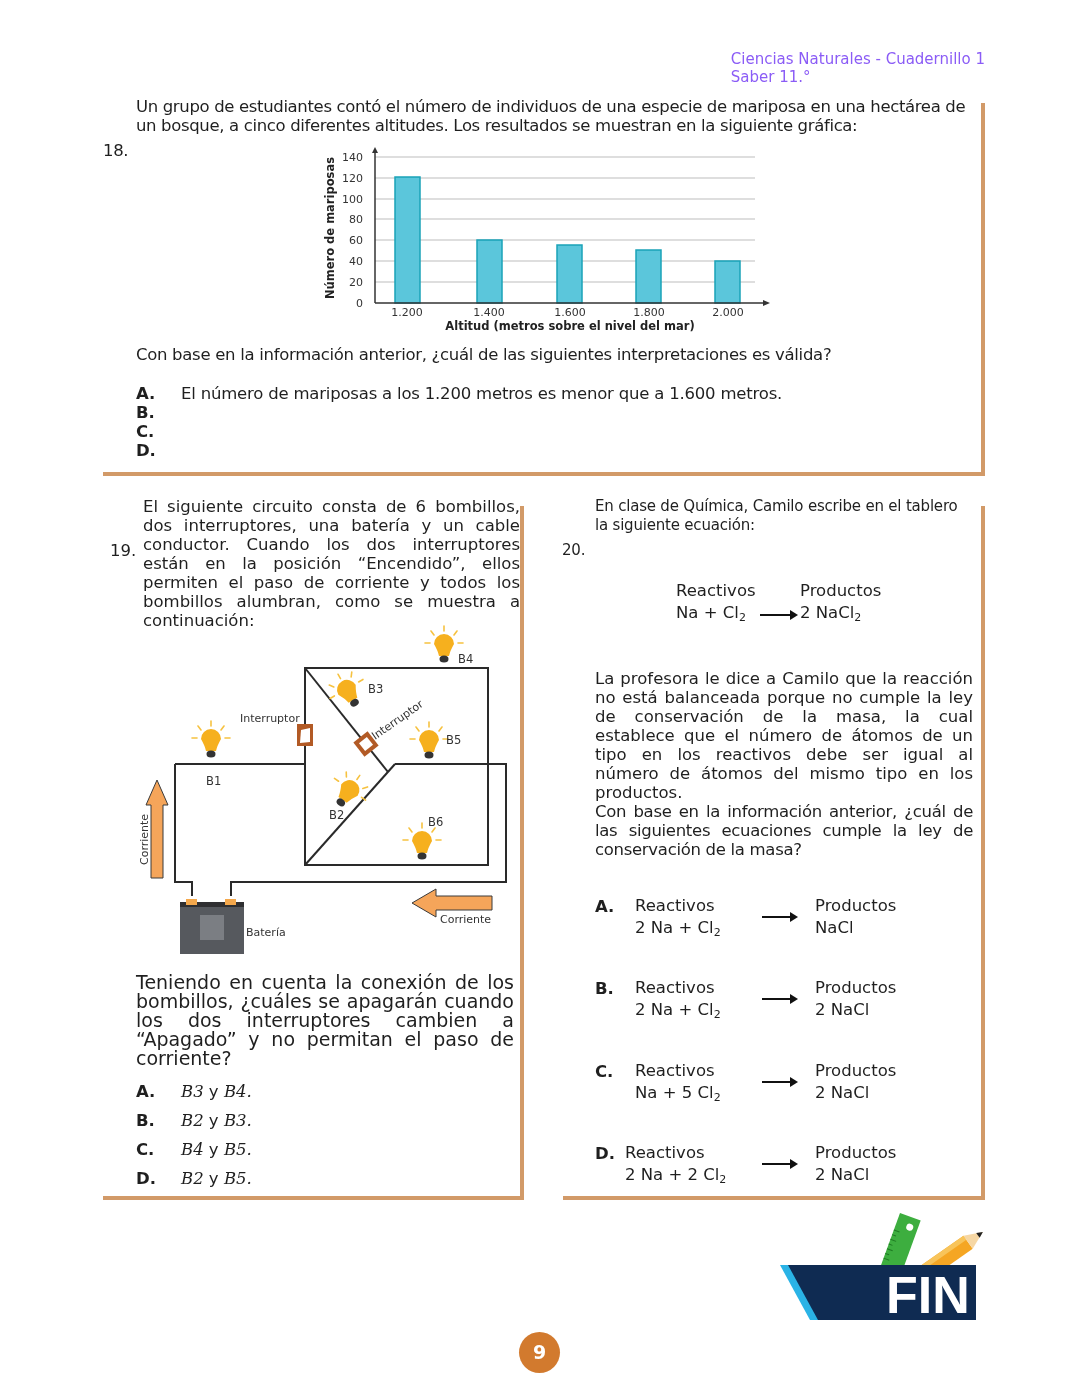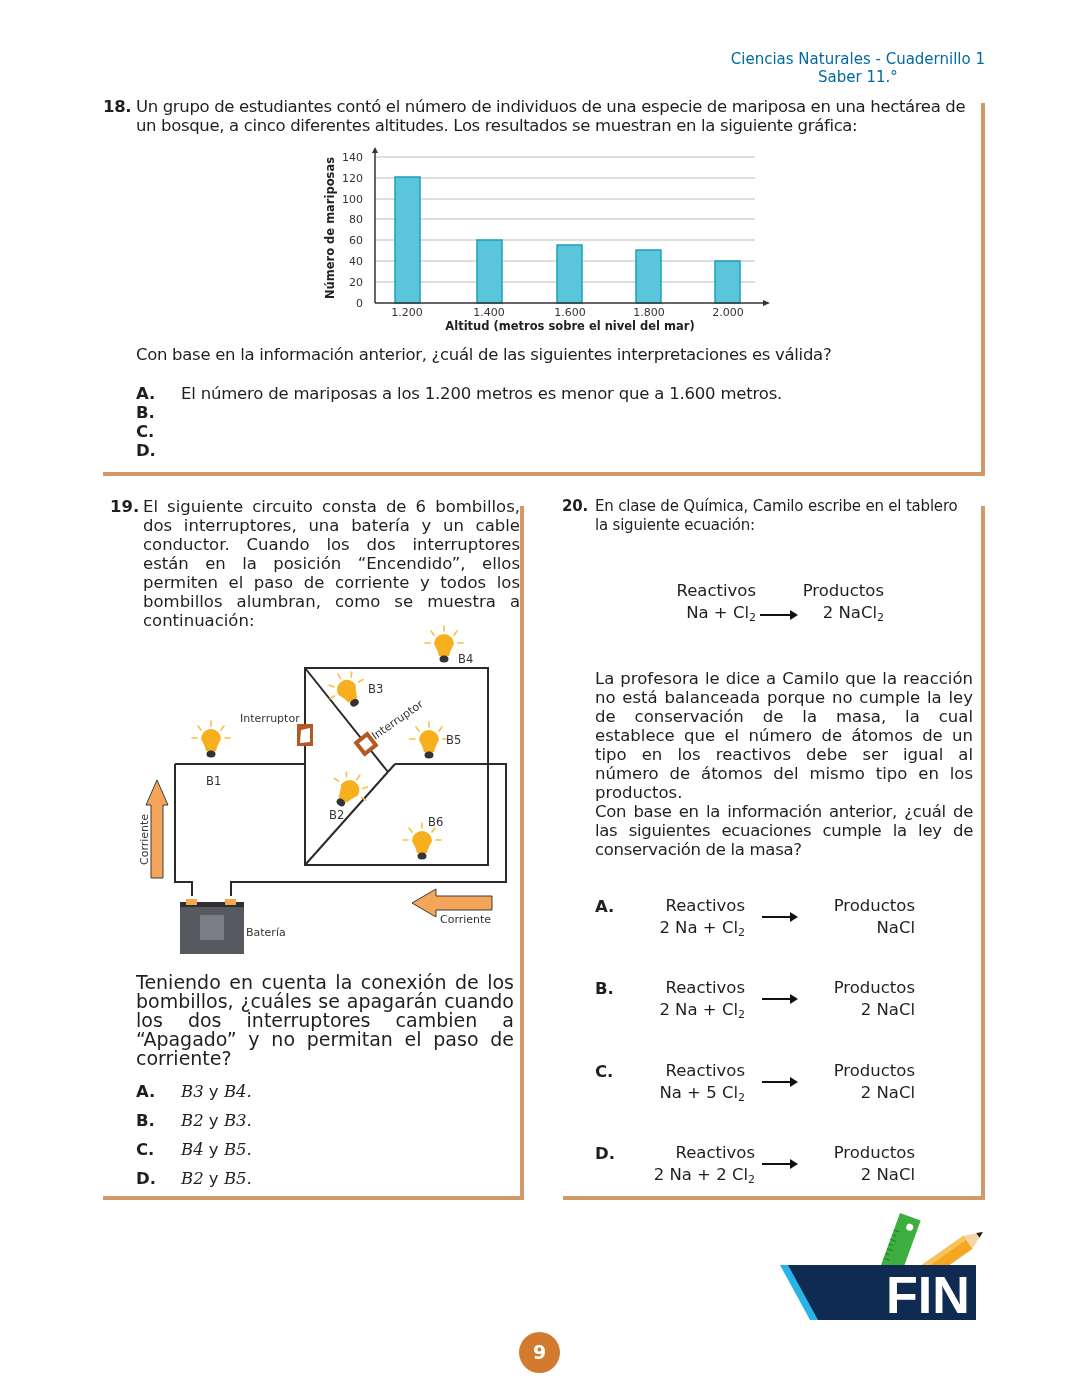--- a/index.html
+++ b/index.html
@@ -1,18 +1,18 @@
 <!DOCTYPE html>
 <html><head>
 <meta charset="utf-8">
 <style>
   * { box-sizing: border-box; margin: 0; padding: 0; }
   body { width: 1080px; height: 1397px; background: #ffffff; font-family: "DejaVu Sans", sans-serif; color: #1f1f1f; position: relative; overflow: hidden; }
-  .header { position: absolute; right: 95px; top: 50px; text-align: center; color: #0369a1; font-size: 15px; line-height: 18px; margin-left: 12px; }
-  .qnum { font-weight: bold; }
+  .header { position: absolute; right: 95px; top: 50px; text-align: left; color: #8b5cf6; font-size: 15px; line-height: 18px; margin-left: 12px; }
+  .qnum { font-weight: normal; margin-top: 44px; }
   .q18 { position: absolute; left: 103px; top: 97px; width: 880px; }
   .q18 .stem { display: flex; font-size: 16.5px; line-height: 19px; letter-spacing: -0.35px; padding-right: 12px; }
   .q18 .stem .qnum { width: 33px; flex: none; }
   .frame18 { position: absolute; left: 103px; top: 103px; width: 882px; height: 373px; border-right: 4px solid #d29a68; border-bottom: 4px solid #d29a68; pointer-events: none; }
   .frame19 { position: absolute; left: 103px; top: 506px; width: 421px; height: 694px; border-right: 4px solid #d29a68; border-bottom: 4px solid #d29a68; pointer-events: none; }
   .frame20 { position: absolute; left: 563px; top: 506px; width: 422px; height: 694px; border-right: 4px solid #d29a68; border-bottom: 4px solid #d29a68; pointer-events: none; }
   .chart { position: absolute; left: 320px; top: 143px; width: 460px; height: 195px; }
   .prompt18 { position: absolute; left: 136px; top: 345px; font-size: 16.5px; letter-spacing: -0.3px; }
   .opts18 { position: absolute; left: 136px; top: 384px; font-size: 16.5px; line-height: 19px; letter-spacing: -0.2px; }
   .opt { display: flex; }
@@ -23,21 +23,21 @@
   .circuit { position: absolute; left: 130px; top: 620px; width: 390px; height: 340px; }
   .prompt19 { position: absolute; left: 136px; top: 973px; width: 378px; font-size: 19px; line-height: 19px; text-align: justify; }
   .opts19 { position: absolute; left: 136px; top: 1077px; font-size: 16.5px; }
   .opts19 .opt { height: 29px; align-items: center; }
   .opts19 .val { font-family: "DejaVu Serif", serif; font-style: italic; }
   .opts19 .val .y { font-family: "DejaVu Sans", sans-serif; font-style: normal; }
   .q20 { position: absolute; left: 562px; top: 497px; width: 412px; }
   .q20 .stem { display: flex; font-size: 15px; line-height: 19px; letter-spacing: -0.2px; }
   .q20 .stem .qnum { width: 33px; flex: none; }
   .eq-main { position: absolute; left: 660px; top: 580px; width: 240px; font-size: 16.5px; }
-  .eqcol { position: absolute; text-align: right; line-height: 22px; }
+  .eqcol { position: absolute; text-align: left; line-height: 22px; }
   .arrow { position: absolute; height: 2px; background: #111; }
   .arrow::after { content: ""; position: absolute; right: -2px; top: -4px; border-left: 8px solid #111; border-top: 5px solid transparent; border-bottom: 5px solid transparent; }
   .para20 { position: absolute; left: 595px; top: 669px; width: 378px; font-size: 16.5px; line-height: 19px; text-align: justify; }
   .prompt20 { position: absolute; left: 595px; top: 802px; width: 378px; font-size: 16.5px; line-height: 19px; text-align: justify; letter-spacing: -0.3px; }
   .opt20 { position: absolute; left: 595px; width: 380px; height: 44px; font-size: 16.5px; }
   .opt20 .letter { position: absolute; left: 0; top: 2px; font-weight: bold; }
   .fin { position: absolute; left: 778px; top: 1205px; width: 205px; height: 120px; }
   .pagenum { position: absolute; left: 519px; top: 1332px; width: 41px; height: 41px; border-radius: 50%; background: #d27a2e; color: #fff; font-weight: bold; font-size: 19px; text-align: center; line-height: 41px; }
   sub { font-size: 11px; vertical-align: -3px; }
 </style>

